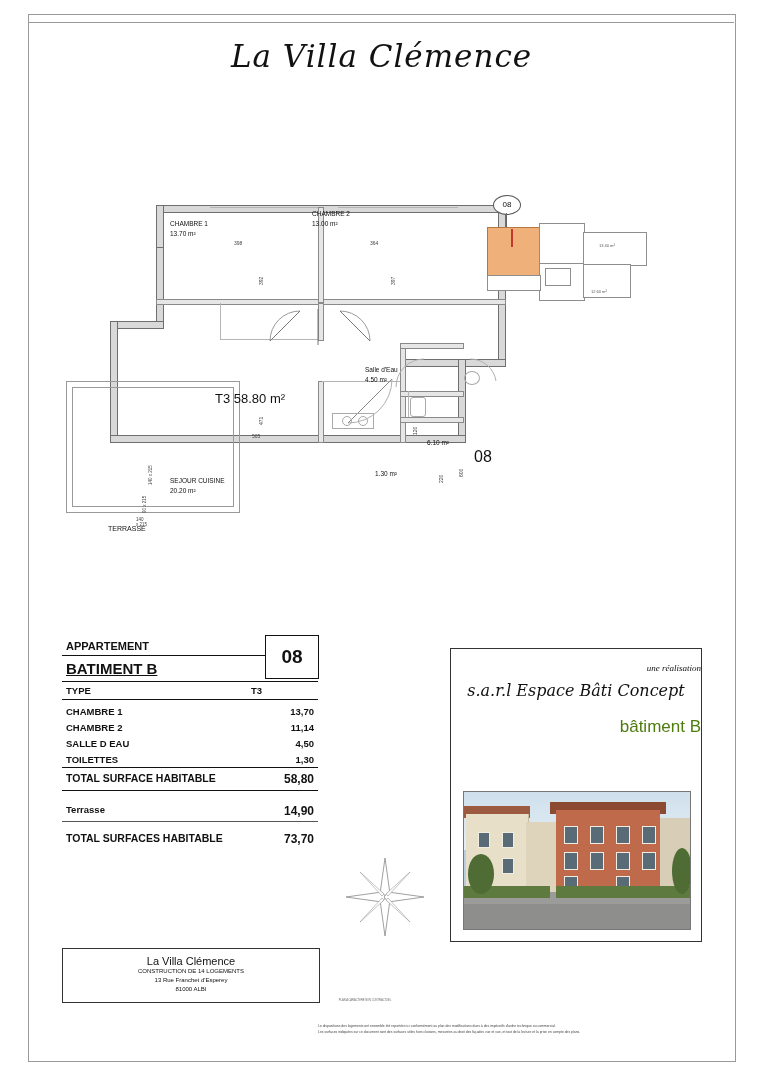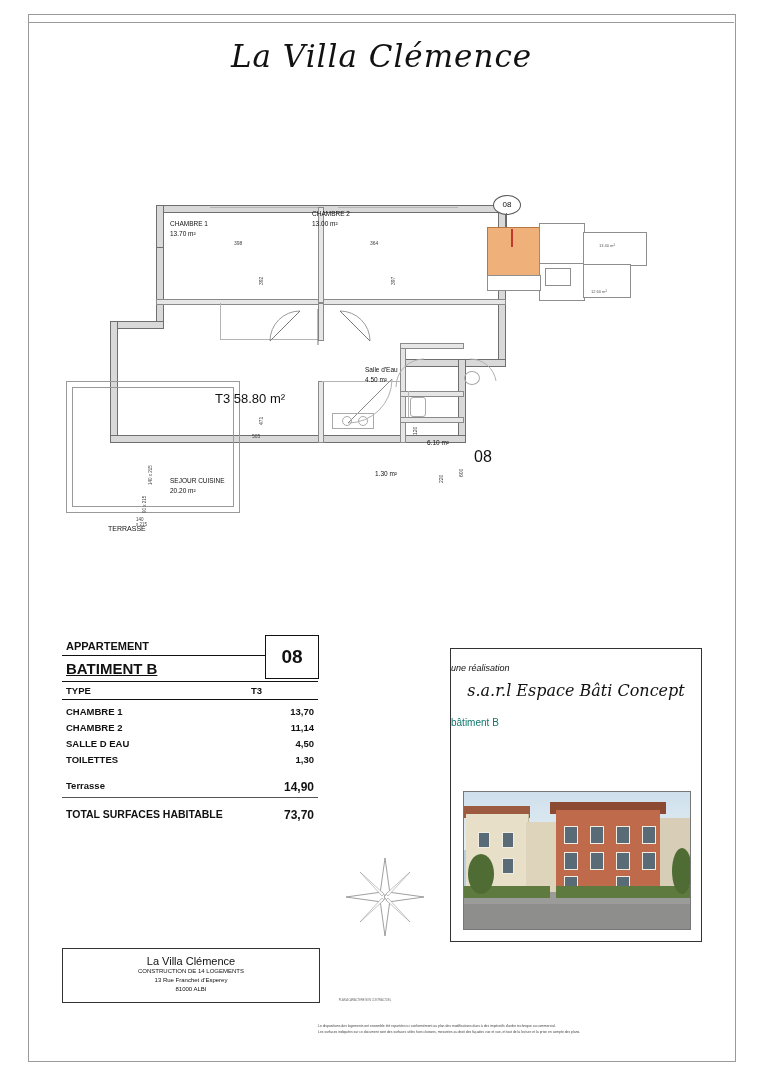--- a/index.html
+++ b/index.html
@@ -50,25 +50,25 @@
   .total{display:flex;justify-content:space-between;font-weight:700;font-size:10.5px;padding:4px 4px;}
   .addr{position:absolute;left:62px;top:948px;width:256px;border:1px solid #333;padding:6px 0 8px 0;text-align:center;}
   .addr .a1{font-size:11px;}
   .addr .a2{font-size:6px;line-height:1.5;}
 
   
   .compass{position:absolute;left:340px;top:852px;width:90px;height:90px;}
 
   
   .rpanel{position:absolute;left:450px;top:648px;width:250px;height:292px;border:1px solid #333;background:#fff;}
-  .r-une{position:absolute;left:0;top:14px;width:250px;text-align:left;font-family:Liberation Sans, sans-serif;
+  .r-une{position:absolute;left:0;top:14px;width:250px;text-align:right;font-family:Liberation Serif, serif;
          font-style:italic;font-size:9px;color:#111;}
   .r-sarl{position:absolute;left:0;top:32px;width:250px;text-align:center;font-family:"DejaVu Serif",serif;
           font-style:italic;font-size:16px;color:#111;}
-  .r-bat{position:absolute;left:0;top:68px;width:250px;text-align:left;font-size:10px;color:#0f766e;}
+  .r-bat{position:absolute;left:0;top:68px;width:250px;text-align:right;font-size:17px;color:#4d7c0f;}
   .photo{position:absolute;left:12px;top:142px;width:226px;height:137px;border:1px solid #777;overflow:hidden;background:#b9cfe0;}
   .sky{position:absolute;left:0;top:0;width:226px;height:58px;background:linear-gradient(#cfe0ec,#e4eef5);}
   .bld-left{position:absolute;left:2px;top:22px;width:62px;height:78px;background:#e8dfc9;border-right:1px solid #cbbda0;}
   .bld-left-roof{position:absolute;left:0px;top:14px;width:66px;height:12px;background:#9c5b41;}
   .bld-main{position:absolute;left:92px;top:18px;width:104px;height:84px;background:#c06a4c;}
   .bld-main-roof{position:absolute;left:86px;top:10px;width:116px;height:12px;background:#8d4a33;}
   .bld-mid{position:absolute;left:62px;top:30px;width:32px;height:72px;background:#ded3bb;}
   .bld-right{position:absolute;left:196px;top:26px;width:30px;height:76px;background:#d8cdb6;}
   .win{position:absolute;background:#5a6b78;border:1px solid #f0ece2;}
   .ground{position:absolute;left:0;top:100px;width:226px;height:37px;background:#9b9b99;}
@@ -224,20 +224,24 @@
       <div class="row">
         <span>SALLE D EAU</span>
           <span>4,50</span>
       </div>
       <div class="row">
         <span>TOILETTES</span>
           <span>1,30</span>
       </div>
     </div>
 
+    <div class="total line" style="border-top:1px solid #111;">
+      <span>TOTAL SURFACE HABITABLE</span>
+      <span style="font-size:12px;">58,80</span>
+    </div>
 
     <div style="height:10px;"></div>
 
     <div class="total line-thin" style="font-size:9.5px;padding:3px 4px;">
       <span>Terrasse</span>
       <span style="font-size:12px;">14,90</span>
     </div>
 
     <div class="total" style="padding-top:10px;">
       <span>TOTAL SURFACES HABITABLE</span>

